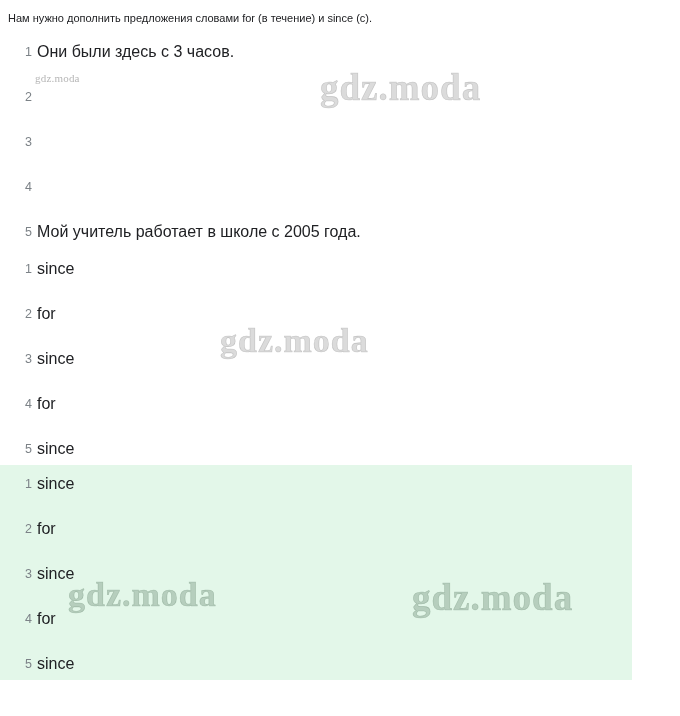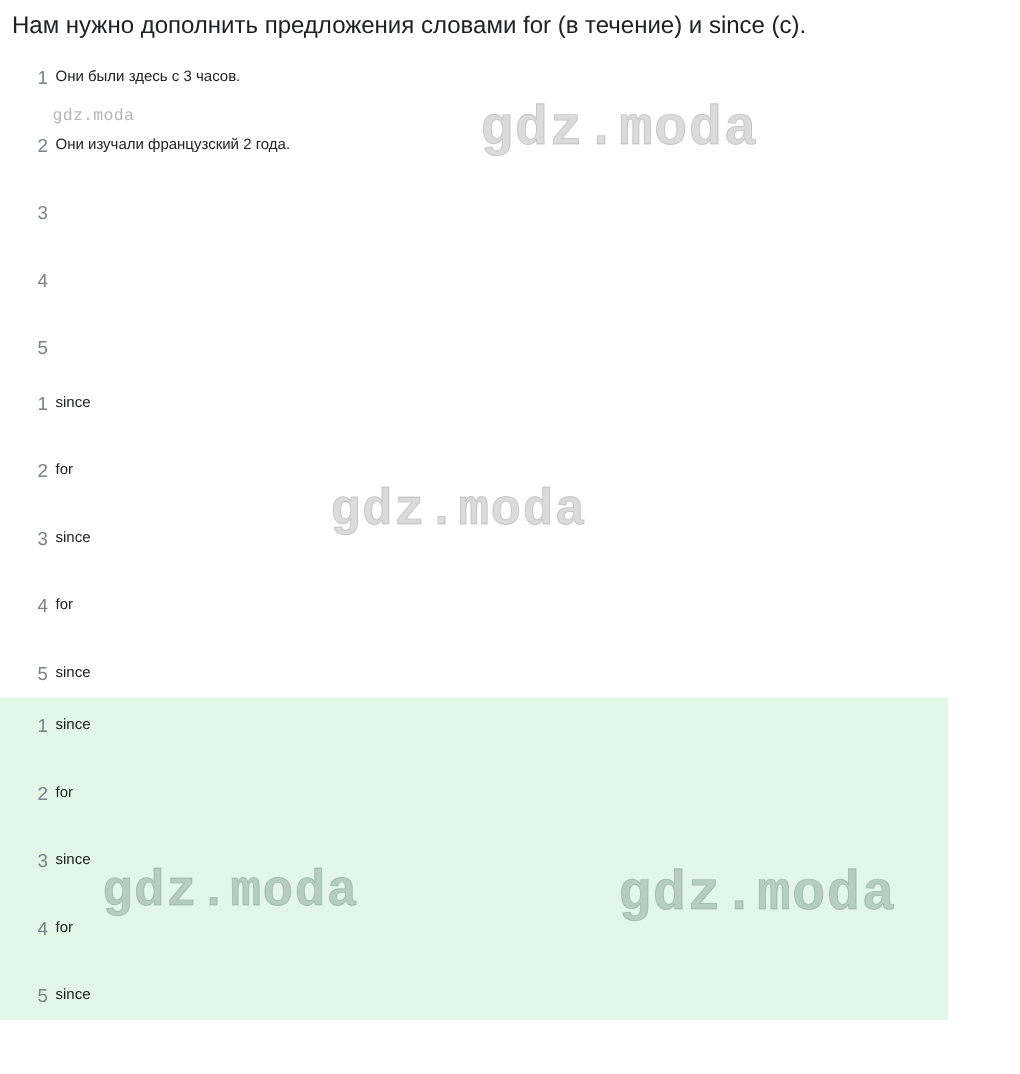--- a/index.html
+++ b/index.html
@@ -17,21 +17,21 @@
   }
   .page {
     position: relative;
     width: 680px;
     height: 716px;
   }
   .intro {
     position: absolute;
     left: 8px;
     top: 8px;
-    font-size: 16px;
+    font-size: 11px;
     line-height: 20px;
     color: #202124;
     white-space: nowrap;
   }
   .list {
     position: absolute;
     left: 0;
     width: 680px;
   }
   .row {
@@ -45,36 +45,36 @@
     width: 14px;
     text-align: right;
     font-size: 12.5px;
     color: #7c8287;
     line-height: 20px;
   }
   .row .txt {
     position: absolute;
     left: 37px;
     top: 0;
-    font-size: 10px;
+    font-size: 16px;
     line-height: 20px;
     color: #202124;
     white-space: nowrap;
   }
   .answers-block {
     position: absolute;
     left: 0;
     width: 632px;
   }
   .highlight {
     background: #e3f7e9;
   }
   .wm {
     position: absolute;
-    font-family: Liberation Mono, monospace;
+    font-family: Liberation Serif, serif;
     font-weight: bold;
     letter-spacing: 1px;
     color: rgba(150, 150, 150, 0.34);
     -webkit-text-stroke: 0.6px rgba(110, 110, 110, 0.30);
     white-space: nowrap;
     pointer-events: none;
     user-select: none;
   }
   .wm-big {
     font-size: 37px;
@@ -101,30 +101,30 @@
 
   <div class="intro">Нам нужно дополнить предложения словами for (в течение) и since (с).</div>
 
   <div class="list" style="top:42px;">
     <div class="row">
       <span class="num">1</span>
       <span class="txt">Они были здесь с 3 часов.</span>
     </div>
     <div class="row">
       <span class="num">2</span>
-      <span class="txt">Они изучали французский 2 года.</span>
     </div>
     <div class="row">
       <span class="num">3</span>
     </div>
     <div class="row">
       <span class="num">4</span>
     </div>
     <div class="row">
       <span class="num">5</span>
+      <span class="txt">Мой учитель работает в школе с 2005 года.</span>
     </div>
   </div>
 
   <div class="list" style="top:259px;">
     <div class="row">
       <span class="num">1</span>
       <span class="txt">since</span>
     </div>
     <div class="row">
       <span class="num">2</span>

